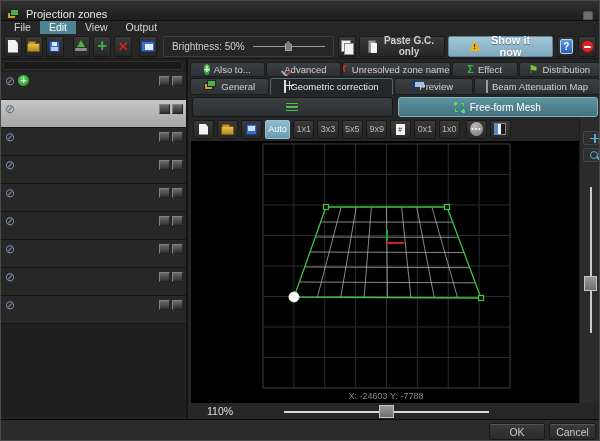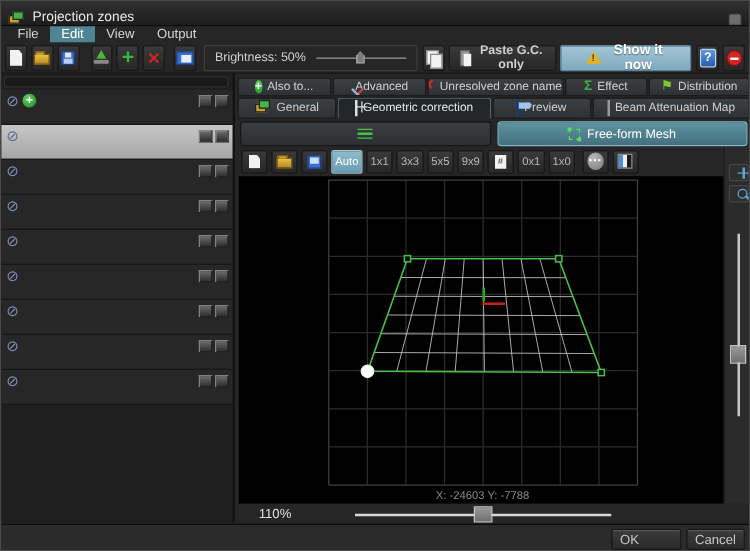--- a/index.html
+++ b/index.html
@@ -135,21 +135,21 @@
   .vslider-handle{position:absolute;left:4px;top:158px;width:13px;height:15px;background:linear-gradient(#9a9a9a,#6f6f6f);border:1px solid #c4c4c4;}
 
   
   .zoomrow{position:absolute;left:188px;top:402px;width:412px;height:16px;background:#262626;}
   .zoom-label{position:absolute;left:18px;top:2px;color:#e0e0e0;font-size:10.5px;}
   .zoom-track{position:absolute;left:95px;top:8px;width:205px;height:2px;background:#d8d8d8;}
   .zoom-handle{position:absolute;left:190px;top:2px;width:15px;height:13px;background:linear-gradient(#9a9a9a,#6f6f6f);border:1px solid #c4c4c4;}
 
   
   .footer{position:absolute;left:0;top:418px;width:100%;height:23px;background:#2b2b2b;border-top:1px solid #0c0c0c;}
-  .fbtn{position:absolute;top:3px;height:17px;background:linear-gradient(#3c3c3c,#2a2a2a);border:1px solid #191919;box-shadow:inset 0 1px 0 #555;border-radius:2px;color:#c8c8c8;font-size:10.5px;text-align:left;line-height:15px;}
+  .fbtn{position:absolute;top:3px;height:17px;background:linear-gradient(#3c3c3c,#2a2a2a);border:1px solid #191919;box-shadow:inset 0 1px 0 #555;border-radius:2px;color:#c8c8c8;font-size:10.5px;text-align:center;line-height:15px;}
   #okbtn{right:54px;width:56px;}
   #cancelbtn{right:3px;width:47px;}
 </style>
 </head>
 <body>
 
 <div id="window">
 
   <div class="titlebar">
     <span class="icon-layers">

